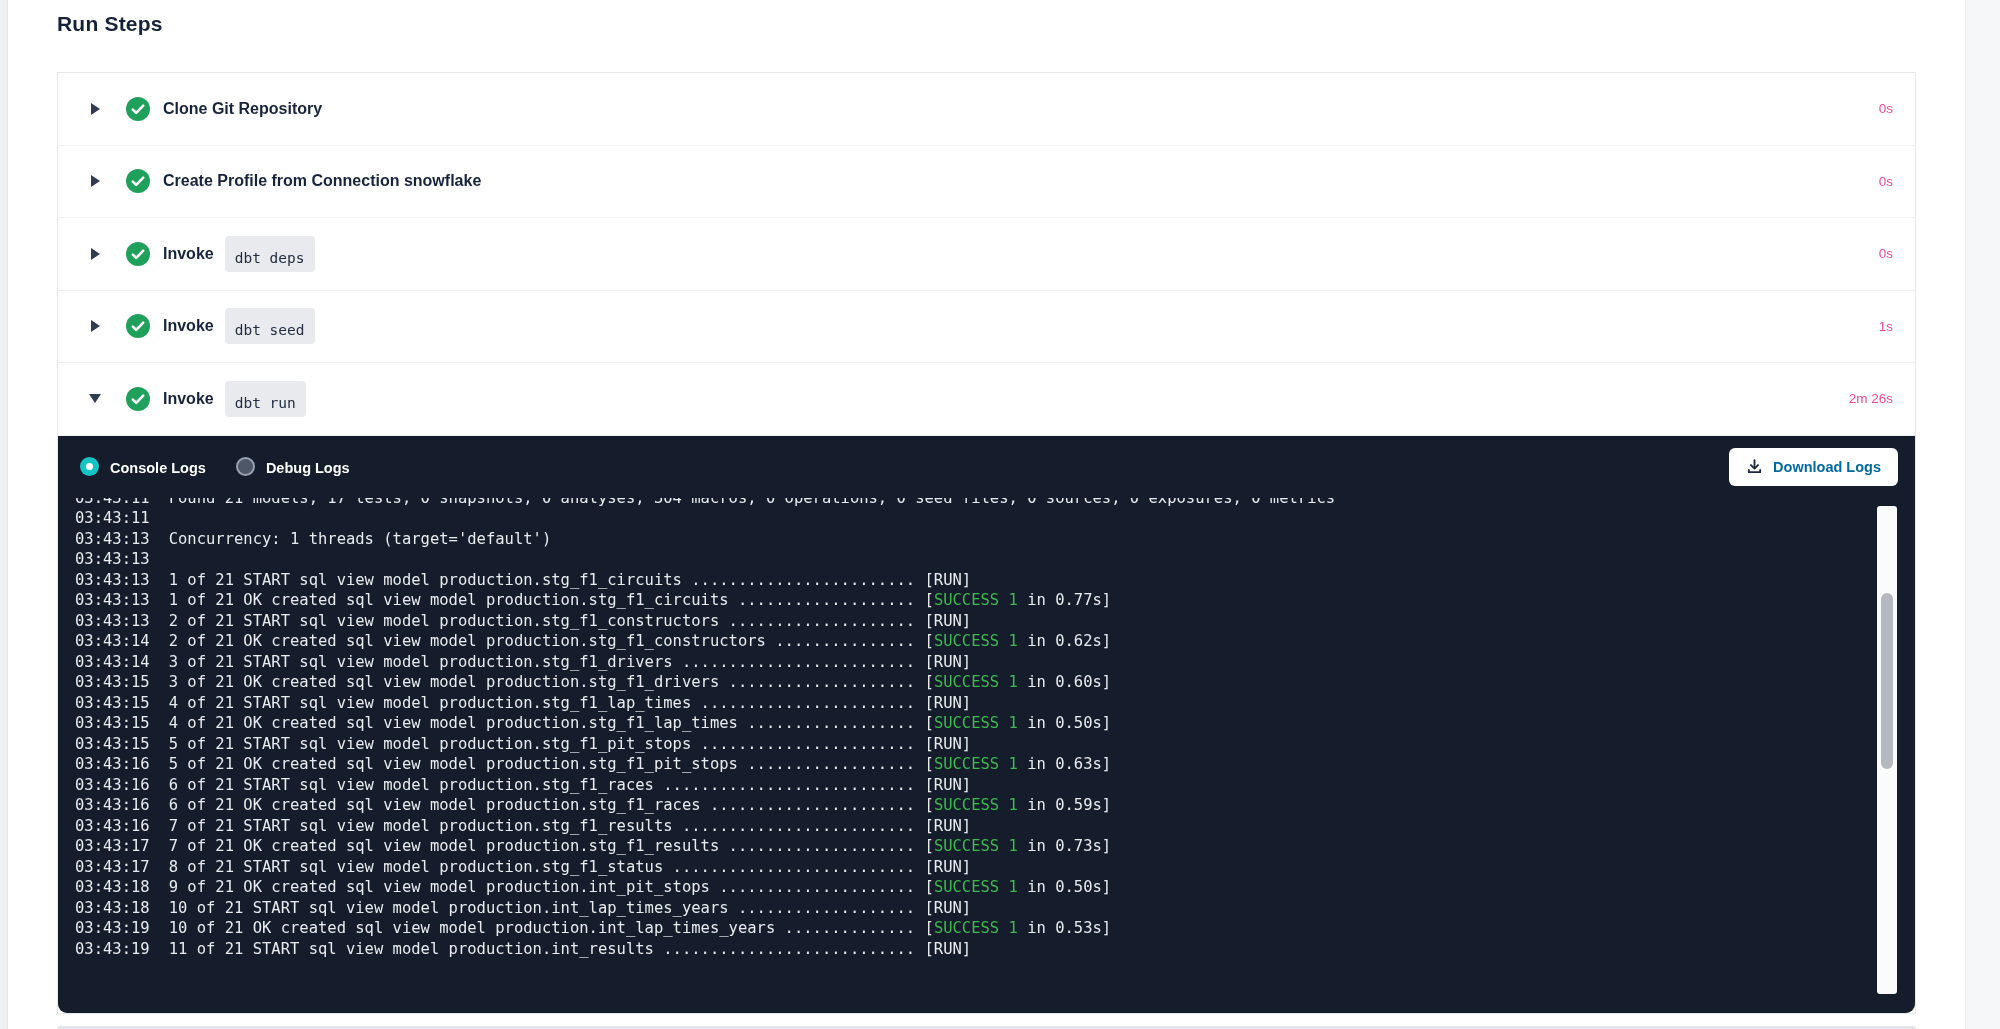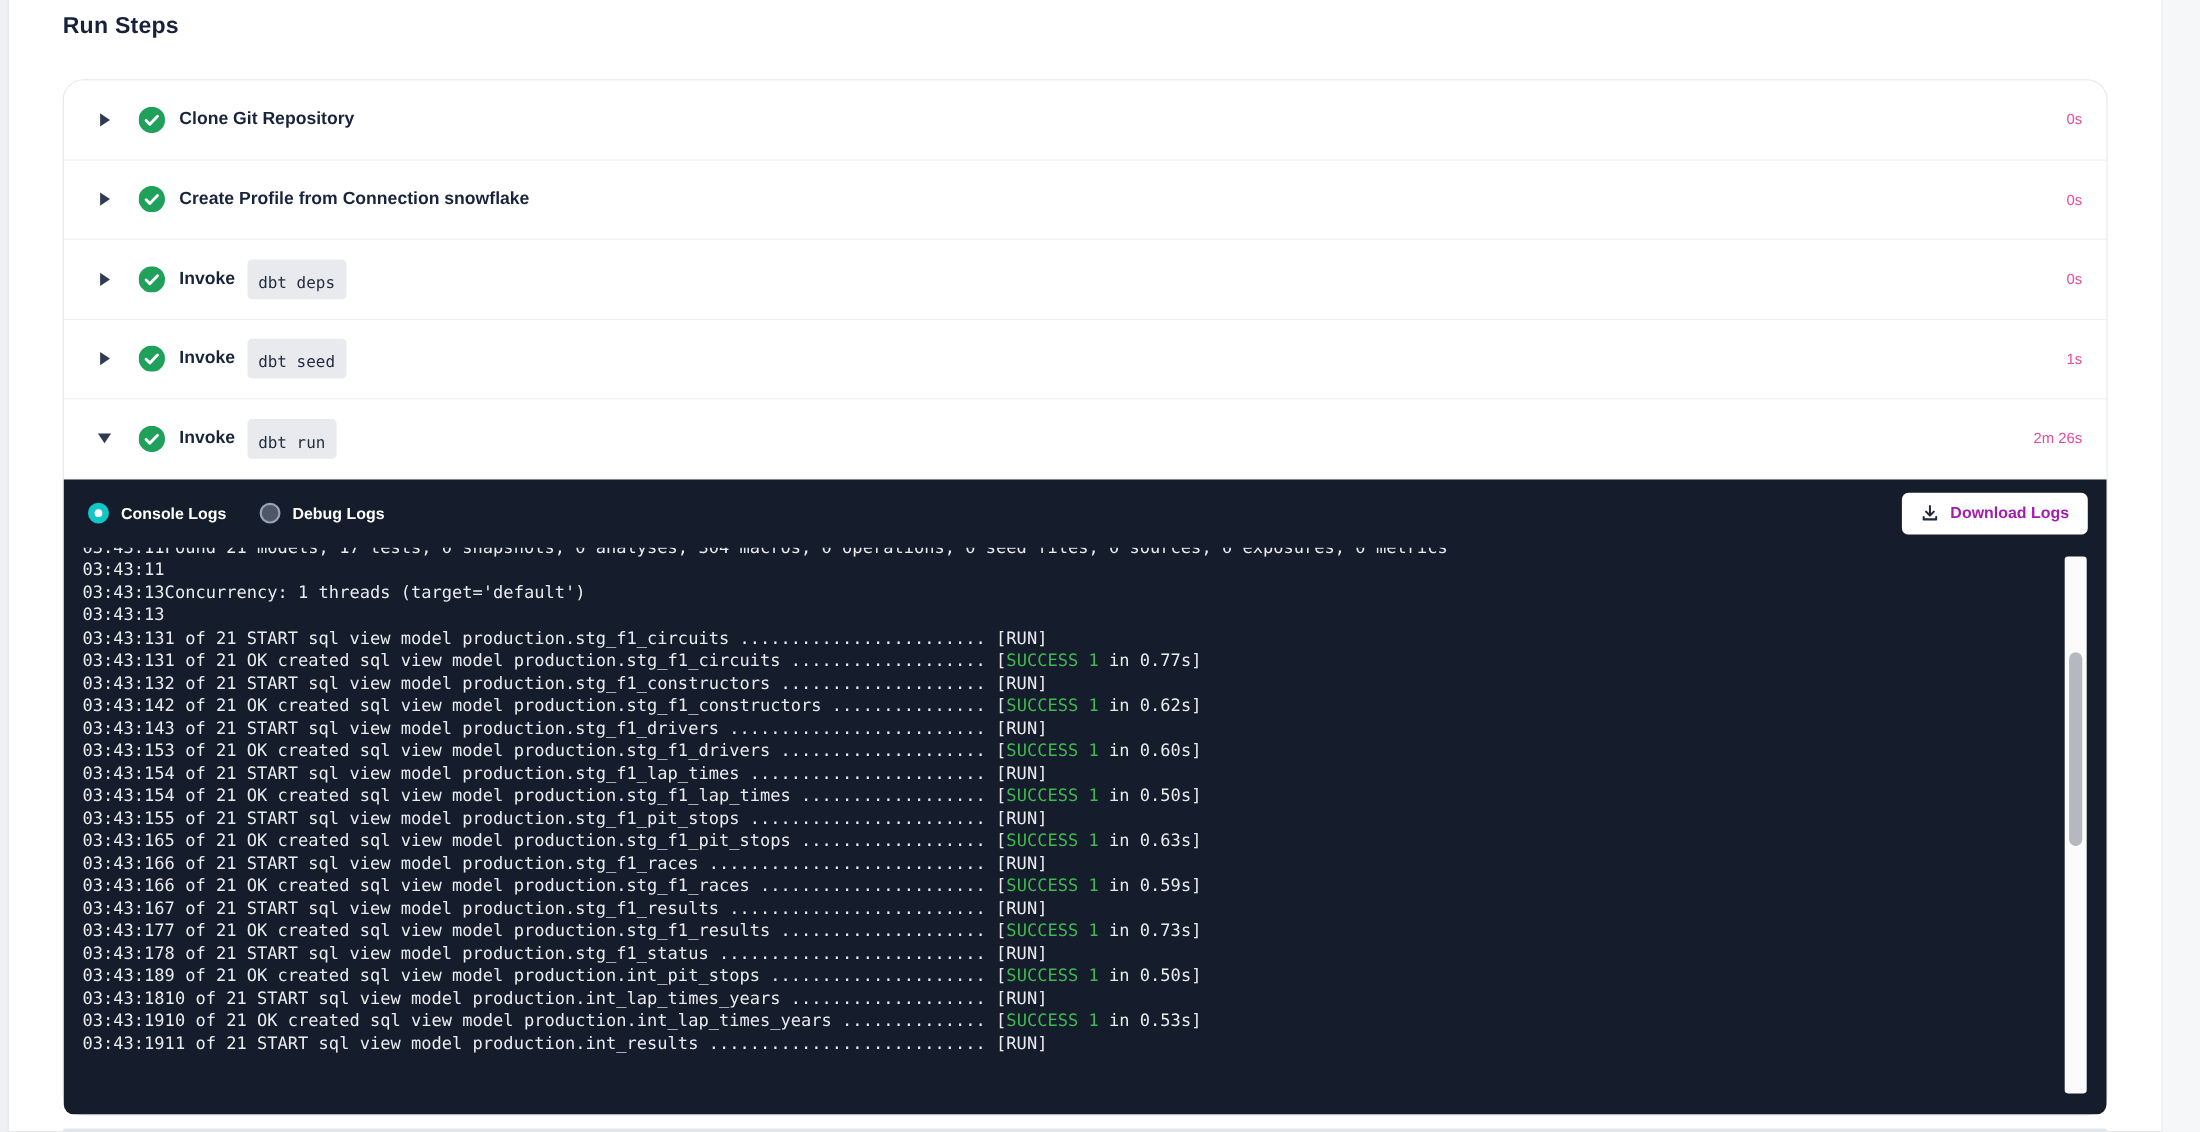--- a/index.html
+++ b/index.html
@@ -10,21 +10,21 @@
     overflow:hidden; color:#18223a;
   }
   .left-strip { position:absolute; left:0; top:0; width:8px; height:1029px;
     background:#eef0f3; border-right:1px solid #e4e7ec; }
   .right-strip { position:absolute; left:1965px; top:0; width:35px; height:1029px;
     background:#f6f7f9; border-left:1px solid #e9ebef; }
   .page-title { position:absolute; left:57px; top:12px; font-size:21px;
     font-weight:700; color:#16213b; letter-spacing:.2px; }
 
   .card { position:absolute; left:57px; top:72px; width:1859px;
-    background:#fff; border:1px solid #e4e7ec; border-radius:19px; }
+    background:#fff; border:1px solid #e4e7ec; border-radius:0; }
 
   .step-row { display:flex; align-items:center; height:72.5px;
     padding:0 22px 0 30px; border-bottom:1px solid #edeff2; cursor:pointer; }
   .caret-box { width:14px; display:flex; justify-content:center; align-items:center;
     margin-right:24px; }
   .caret { width:0; height:0; }
   .caret.collapsed { border-top:6px solid transparent; border-bottom:6px solid transparent;
     border-left:9px solid #2f3b50; }
   .caret.expanded { border-left:6px solid transparent; border-right:6px solid transparent;
     border-top:9px solid #2f3b50; }
@@ -39,30 +39,30 @@
     border-radius:0 0 9px 9px; overflow:hidden; }
   .panel-header { display:flex; align-items:center; height:62px; padding:0 17px 0 22px; }
   .radio-item { display:flex; align-items:flex-end; gap:11px; margin-right:30px; cursor:pointer; }
   .radio-circle { width:19px; height:19px; border-radius:50%; position:relative; flex:none; }
   .radio-circle.selected { background:#14c5c5; }
   .radio-circle.selected::after { content:""; position:absolute; left:6px; top:6px;
     width:7px; height:7px; border-radius:50%; background:#ffffff; }
   .radio-circle.unselected { background:#4d5767; border:2px solid #98a2b1; }
   .radio-label { color:#ffffff; font-size:14.5px; font-weight:700; }
   .download-btn { margin-left:auto; display:flex; align-items:center; gap:10px;
-    background:#ffffff; color:#a21caf; border:none; border-radius:6px;
+    background:#ffffff; color:#0369a1; border:none; border-radius:6px;
     height:38px; padding:16px 17px; font-family:inherit;
     font-size:14.5px; font-weight:700; cursor:pointer; }
 
   .log-area { position:absolute; left:0; top:62px; right:0; bottom:0;
     overflow:hidden; padding:0 60px 0 17px; }
   .log-lines { margin-top:-10px; }
   .log-line { white-space:pre; font-family:"DejaVu Sans Mono","Liberation Mono",monospace;
     font-size:15.5px; line-height:20.5px; color:#e9ebee; }
-  .log-time { }
+  .log-time { margin-right:19px; }
   .seg-g { color:#3fb950; }
 
   .scroll-track { position:absolute; left:1819px; top:70px; width:20px; height:488px;
     background:#fbfbfc; border-radius:3px; }
   .scroll-thumb { position:absolute; left:4px; top:87px; width:12px; height:176px;
     background:#b5b9bf; border-radius:6px; cursor:grab; }
 
   .next-card-edge { position:absolute; left:57px; top:1026px; width:1859px; height:3px;
     background:#e3e6ea; border-radius:3px 3px 0 0; }
 </style>

